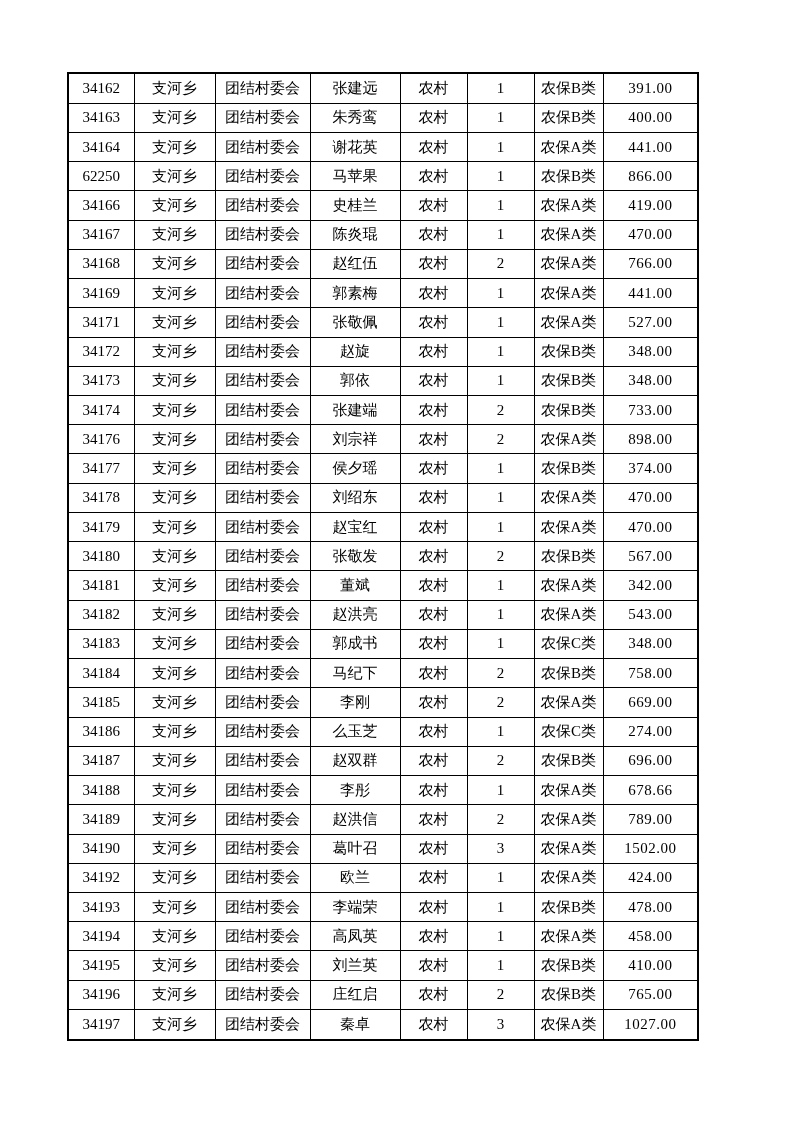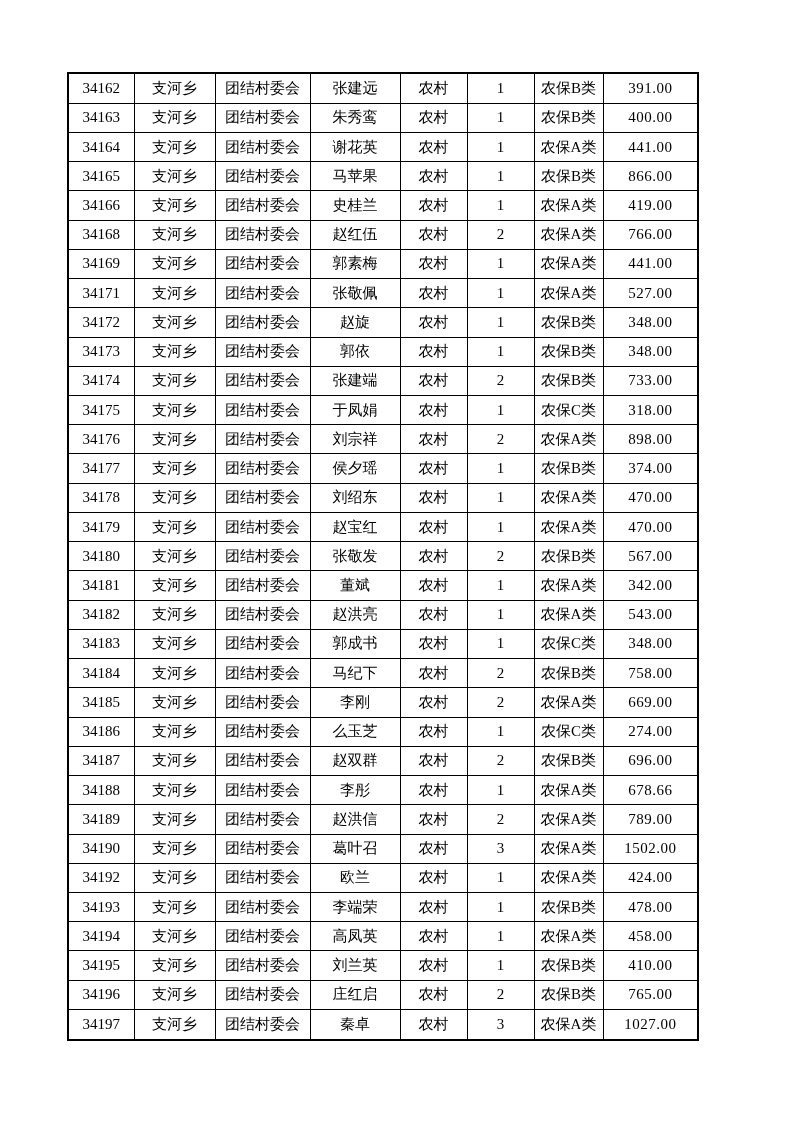--- a/index.html
+++ b/index.html
@@ -80,40 +80,50 @@
           <td class="cell-record_id">34164</td>
           <td class="cell-township">支河乡</td>
           <td class="cell-village_committee">团结村委会</td>
           <td class="cell-person_name">谢花英</td>
           <td class="cell-residence_type">农村</td>
           <td class="cell-count">1</td>
           <td class="cell-insurance_category">农保A类</td>
           <td class="cell-amount_yuan">441.00</td>
         </tr>
         <tr>
-          <td class="cell-record_id">34165</td>
+          <td class="cell-record_id">62250</td>
           <td class="cell-township">支河乡</td>
           <td class="cell-village_committee">团结村委会</td>
           <td class="cell-person_name">马苹果</td>
           <td class="cell-residence_type">农村</td>
           <td class="cell-count">1</td>
           <td class="cell-insurance_category">农保B类</td>
           <td class="cell-amount_yuan">866.00</td>
         </tr>
         <tr>
           <td class="cell-record_id">34166</td>
           <td class="cell-township">支河乡</td>
           <td class="cell-village_committee">团结村委会</td>
           <td class="cell-person_name">史桂兰</td>
           <td class="cell-residence_type">农村</td>
           <td class="cell-count">1</td>
           <td class="cell-insurance_category">农保A类</td>
           <td class="cell-amount_yuan">419.00</td>
         </tr>
         <tr>
+          <td class="cell-record_id">34167</td>
+          <td class="cell-township">支河乡</td>
+          <td class="cell-village_committee">团结村委会</td>
+          <td class="cell-person_name">陈炎琨</td>
+          <td class="cell-residence_type">农村</td>
+          <td class="cell-count">1</td>
+          <td class="cell-insurance_category">农保A类</td>
+          <td class="cell-amount_yuan">470.00</td>
+        </tr>
+        <tr>
           <td class="cell-record_id">34168</td>
           <td class="cell-township">支河乡</td>
           <td class="cell-village_committee">团结村委会</td>
           <td class="cell-person_name">赵红伍</td>
           <td class="cell-residence_type">农村</td>
           <td class="cell-count">2</td>
           <td class="cell-insurance_category">农保A类</td>
           <td class="cell-amount_yuan">766.00</td>
         </tr>
         <tr>
@@ -158,30 +168,20 @@
         </tr>
         <tr>
           <td class="cell-record_id">34174</td>
           <td class="cell-township">支河乡</td>
           <td class="cell-village_committee">团结村委会</td>
           <td class="cell-person_name">张建端</td>
           <td class="cell-residence_type">农村</td>
           <td class="cell-count">2</td>
           <td class="cell-insurance_category">农保B类</td>
           <td class="cell-amount_yuan">733.00</td>
-        </tr>
-        <tr>
-          <td class="cell-record_id">34175</td>
-          <td class="cell-township">支河乡</td>
-          <td class="cell-village_committee">团结村委会</td>
-          <td class="cell-person_name">于凤娟</td>
-          <td class="cell-residence_type">农村</td>
-          <td class="cell-count">1</td>
-          <td class="cell-insurance_category">农保C类</td>
-          <td class="cell-amount_yuan">318.00</td>
         </tr>
         <tr>
           <td class="cell-record_id">34176</td>
           <td class="cell-township">支河乡</td>
           <td class="cell-village_committee">团结村委会</td>
           <td class="cell-person_name">刘宗祥</td>
           <td class="cell-residence_type">农村</td>
           <td class="cell-count">2</td>
           <td class="cell-insurance_category">农保A类</td>
           <td class="cell-amount_yuan">898.00</td>

